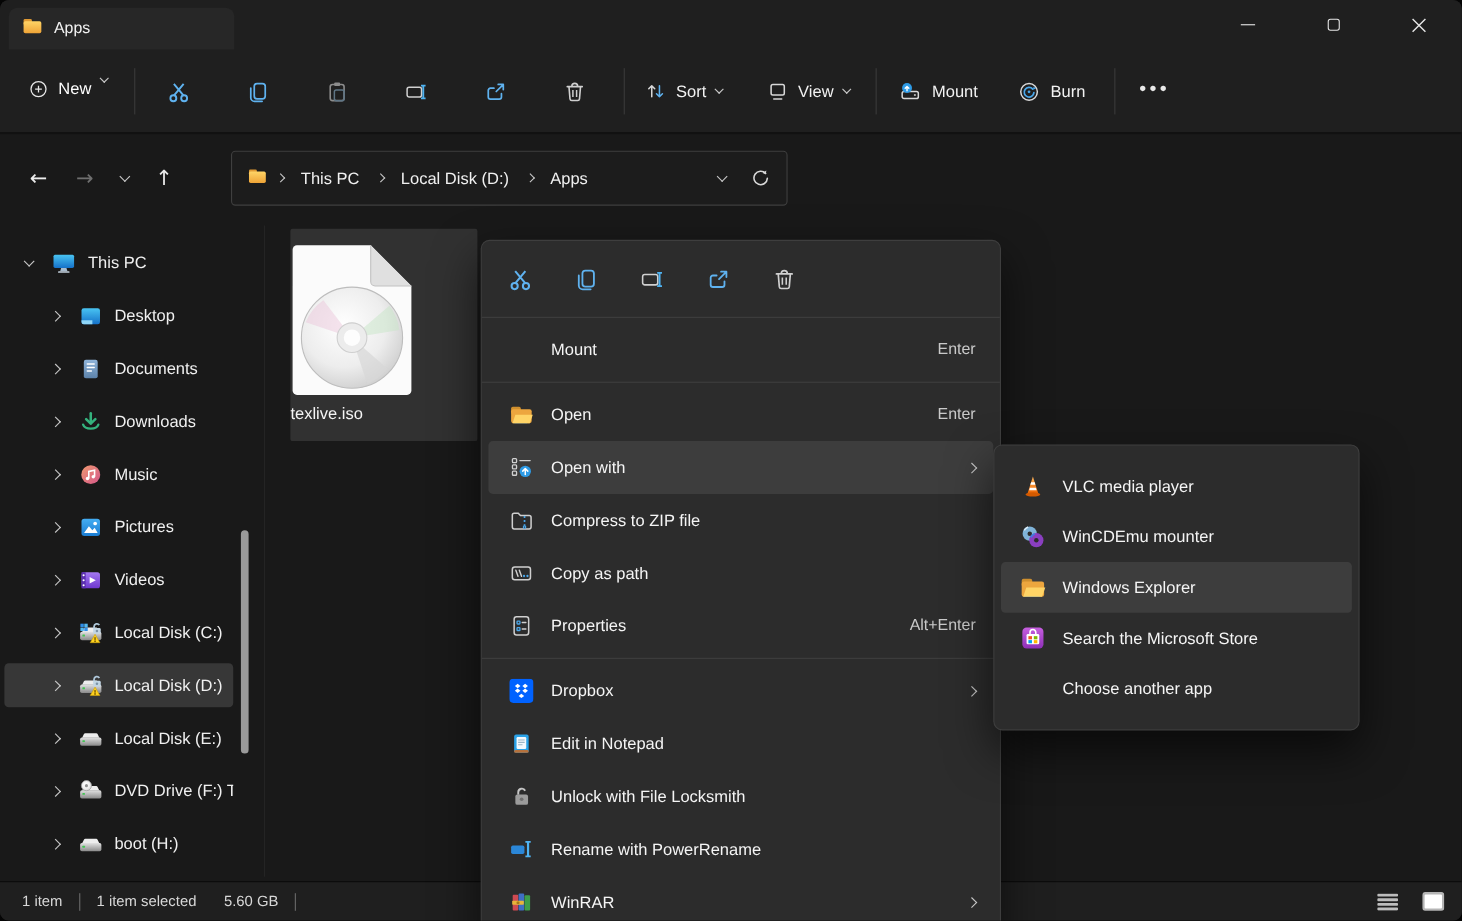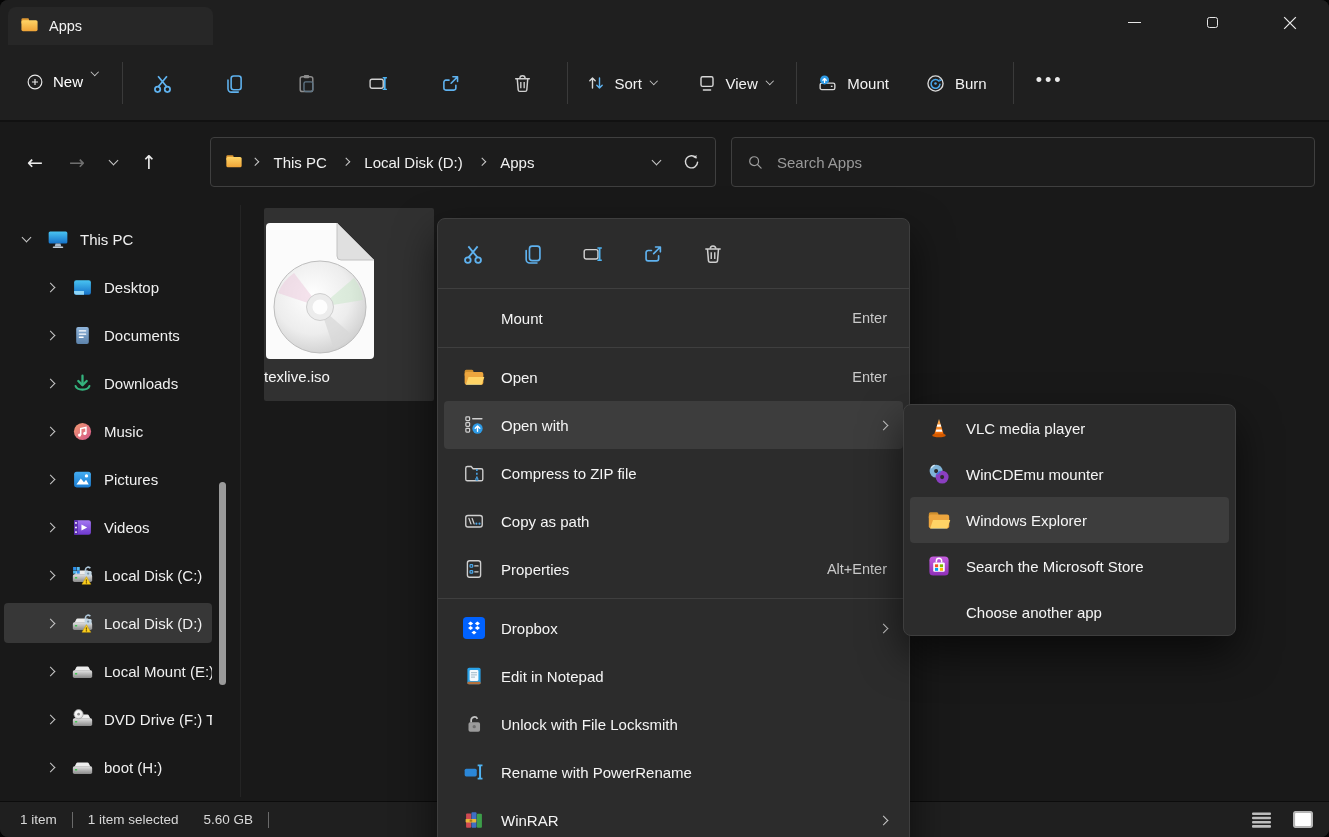--- a/index.html
+++ b/index.html
@@ -68,21 +68,21 @@
   .cibtn{width:40px;height:40px;margin-right:20px;border-radius:4px;display:flex;align-items:center;justify-content:center;}
   .mdiv{height:1px;background:#3f3f3f;margin:5px 0;}
   .mrow{height:48px;margin:0 6px;border-radius:4px;display:flex;align-items:center;padding:0 16px 0 18px;font-size:15px;}
   .mrow.hl{background:#3d3d3d;}
   .micon{width:24px;height:24px;margin-right:15px;flex:none;display:flex;align-items:center;justify-content:center;}
   .mlabel{color:#f5f5f5;white-space:nowrap;}
   .mshort{margin-left:auto;color:#c9c9c9;font-size:14.5px;}
   .mchv{margin-left:auto;}
   
   .submenu{position:absolute;left:903px;top:404px;width:333px;background:#2c2c2c;border:1px solid #3e3e3e;
-    border-radius:8px;box-shadow:0 18px 42px rgba(0,0,0,.6);padding:0 0;z-index:11;}
+    border-radius:8px;box-shadow:0 18px 42px rgba(0,0,0,.6);padding:14px 0;z-index:11;}
   .sm-row{height:46px;margin:0 6px;border-radius:4px;display:flex;align-items:center;padding:0 14px 0 16px;gap:14px;font-size:15px;}
   .sm-row.hl{background:#3d3d3d;}
   .smicon{width:26px;height:26px;flex:none;display:flex;align-items:center;justify-content:center;}
   .smlabel{color:#f5f5f5;white-space:nowrap;}
   
   .statusbar{position:absolute;left:0;right:0;bottom:0;height:36px;background:#1f1f1f;border-top:1px solid #0c0c0c;
     display:flex;align-items:center;padding:0 8px 0 20px;font-size:13.5px;color:#d8d8d8;gap:15px;}
   .sdiv{width:1px;height:16px;background:#6a6a6a;}
   .ssize{margin-left:10px;}
   .vtoggles{margin-left:auto;display:flex;gap:6px;}
@@ -284,27 +284,20 @@
       <span class="crumb">Local Disk (D:)</span>
       <span class="chv r s"></span>
       <span class="crumb">Apps</span>
       <span class="addr-end">
         <span class="chv d"></span>
         <svg width="19" height="19" viewBox="0 0 20 20">
             <path d="M14.8 5A6.4 6.4 0 1 0 16.4 9.6" stroke="#d8d8d8" stroke-width="1.5" fill="none" stroke-linecap="round"></path>
             <path d="M15.4 2.2l-.4 3.4-3.2-1z" fill="#d8d8d8"></path>
           </svg>
       </span>
-    </div>
-    <div class="searchbox">
-      <svg width="17" height="17" viewBox="0 0 20 20">
-          <circle cx="8.4" cy="8.4" r="5.2" stroke="#9e9e9e" stroke-width="1.4" fill="none"></circle>
-          <path d="M12.4 12.4 16.6 16.6" stroke="#9e9e9e" stroke-width="1.4" stroke-linecap="round"></path>
-        </svg>
-      <span class="placeholder">Search Apps</span>
     </div>
   </div>
 
   <div class="sidebar">
     <div class="srow root">
       <span class="chevslot">
           <span class="chv d"></span>
         </span>
       <span class="sicon">
           <svg width="22" height="22" viewBox="0 0 20 20">
@@ -445,21 +438,21 @@
       <span class="chevslot">
           <span class="chv r"></span>
         </span>
       <span class="sicon">
           <svg width="23" height="23" viewBox="0 0 20 20">
             <path d="M3.2 9.2 4.6 6.4a1.2 1.2 0 0 1 1.1-.7h8.6a1.2 1.2 0 0 1 1.1.7l1.4 2.8z" fill="#ededed"></path>
             <rect x="1.6" y="9" width="16.8" height="6.6" rx="1.4" fill="url(#gDrv)"></rect>
             <rect x="3.4" y="11.2" width="2" height="1.5" rx=".4" fill="#43c553"></rect>
           </svg>
         </span>
-      <span class="slabel">Local Mount (E:)</span>
+      <span class="slabel">Local Disk (E:)</span>
     </div>
     <div class="srow child">
       <span class="chevslot">
           <span class="chv r"></span>
         </span>
       <span class="sicon">
           <svg width="23" height="23" viewBox="0 0 20 20">
             <path d="M3.2 9.2 4.6 6.4a1.2 1.2 0 0 1 1.1-.7h8.6a1.2 1.2 0 0 1 1.1.7l1.4 2.8z" fill="#ededed"></path>
             <rect x="1.6" y="9" width="16.8" height="6.6" rx="1.4" fill="url(#gDrv)"></rect>
             <rect x="3.4" y="11.2" width="2" height="1.5" rx=".4" fill="#43c553"></rect>

